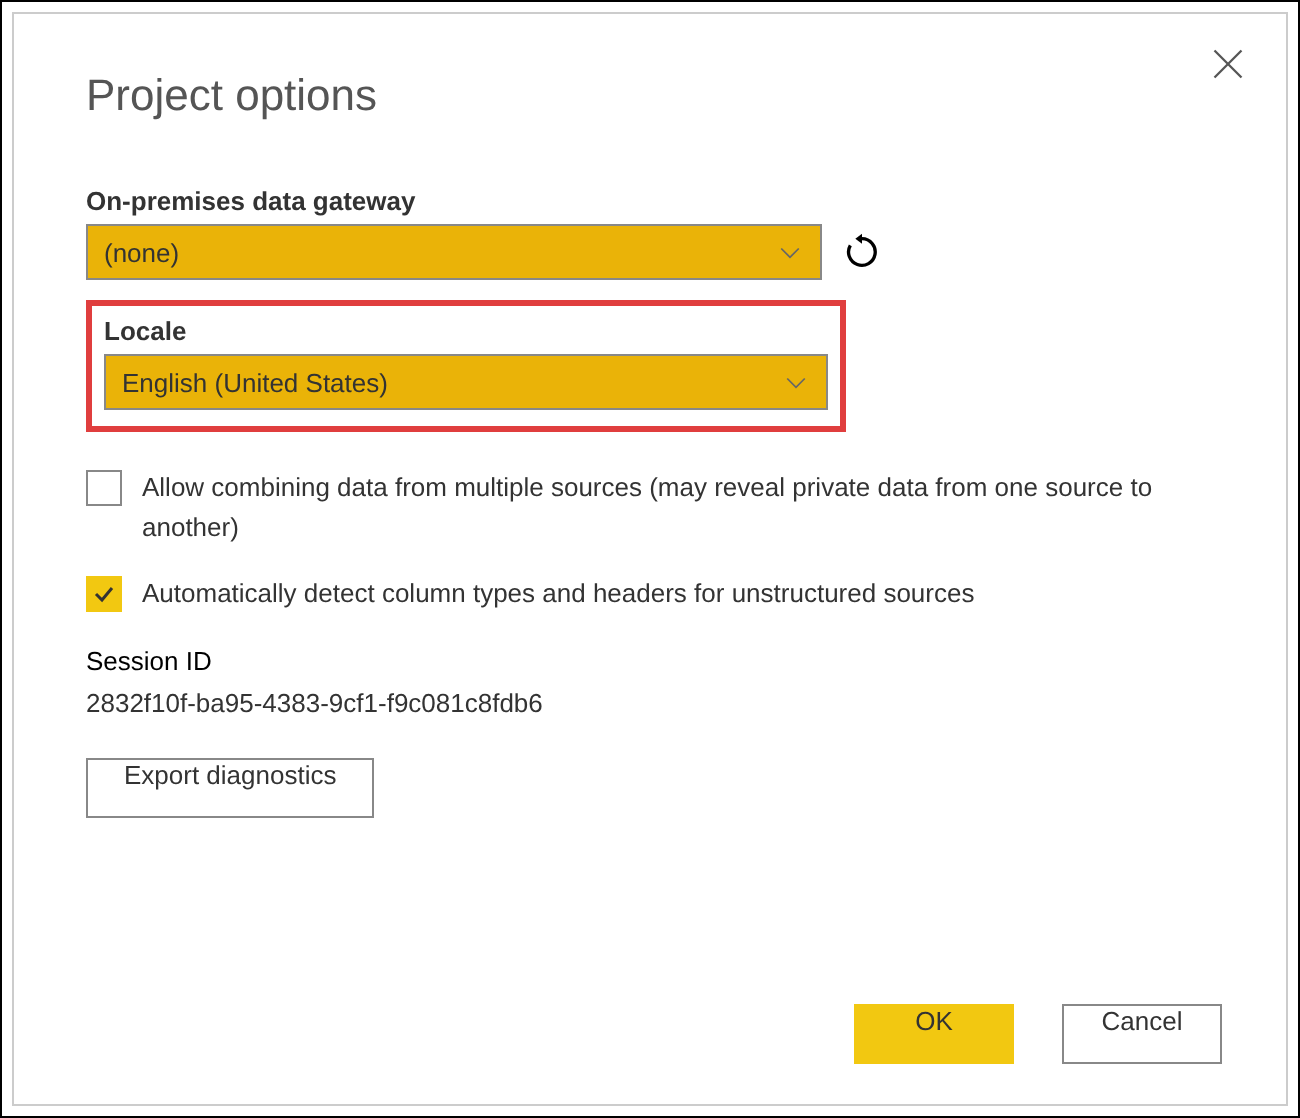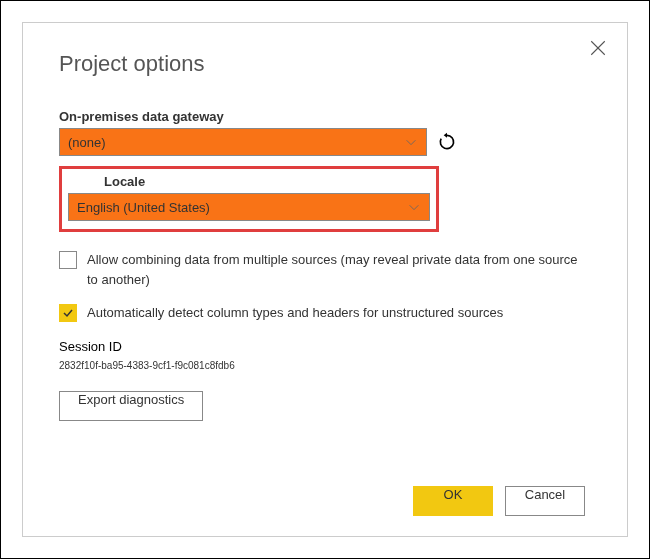--- a/index.html
+++ b/index.html
@@ -7,21 +7,21 @@
   body {
     font-family: "Segoe UI", -apple-system, BlinkMacSystemFont, sans-serif;
     font-size: 13px;
     color: #333;
     background: #fff;
   }
   .outer {
     width: 650px;
     height: 559px;
     border: 1px solid #000;
-    padding: 21px;
+    padding: 5px;
     position: relative;
   }
   .dialog {
     width: 100%;
     height: 100%;
     border: 1px solid #ccc;
     padding: 28px 36px 20px 36px;
     position: relative;
   }
   .close-btn {
@@ -54,39 +54,39 @@
   }
   .dropdown {
     flex: 0 0 368px;
     height: 28px;
     border: 1px solid #888;
     display: flex;
     align-items: center;
     justify-content: space-between;
     padding: 0 8px;
     cursor: pointer;
-    background: #f97316;
+    background: #eab308;
   }
   .dropdown .chev { width: 14px; height: 14px; }
   .refresh {
     width: 20px;
     height: 20px;
     cursor: pointer;
     display: flex;
     align-items: center;
     justify-content: center;
   }
   .refresh svg { width: 20px; height: 20px; }
   .highlight-box {
     border: 3px solid #e03e3e;
     padding: 3px 6px 8px 6px;
     width: 380px;
     margin-bottom: 18px;
   }
-  .highlight-box .field-label { margin-top: 2px; margin-left: 36px; }
+  .highlight-box .field-label { margin-top: 2px; }
   .highlight-box .dropdown-row { margin-bottom: 0; }
   .highlight-box .dropdown { flex: 1; gap: 24px; }
   .checkbox-row {
     display: flex;
     align-items: flex-start;
     gap: 10px;
     margin-bottom: 14px;
   }
   .chk {
     width: 18px;
@@ -110,42 +110,42 @@
     line-height: 1.5;
   }
   .session-label {
     font-size: 13px;
     font-weight: 400;
     color: #000000;
     margin-top: 16px;
     margin-bottom: 6px;
   }
   .session-value {
-    font-size: 10px;
+    font-size: 13px;
     color: #333;
     margin-bottom: 20px;
   }
   .btn {
     display: inline-flex;
     align-items: flex-start;
     justify-content: center;
     height: 30px;
     padding: 0 18px;
     border: 1px solid #888;
     background: #fff;
     font-size: 13px;
     color: #333;
     cursor: pointer;
   }
   .footer {
     position: absolute;
     bottom: 20px;
-    right: 42px;
-    display: flex;
-    gap: 12px;
+    right: 32px;
+    display: flex;
+    gap: 24px;
   }
   .btn.primary {
     background: #f2c811;
     border-color: #f2c811;
     min-width: 80px;
   }
   .btn.secondary {
     min-width: 80px;
   }
 </style>

